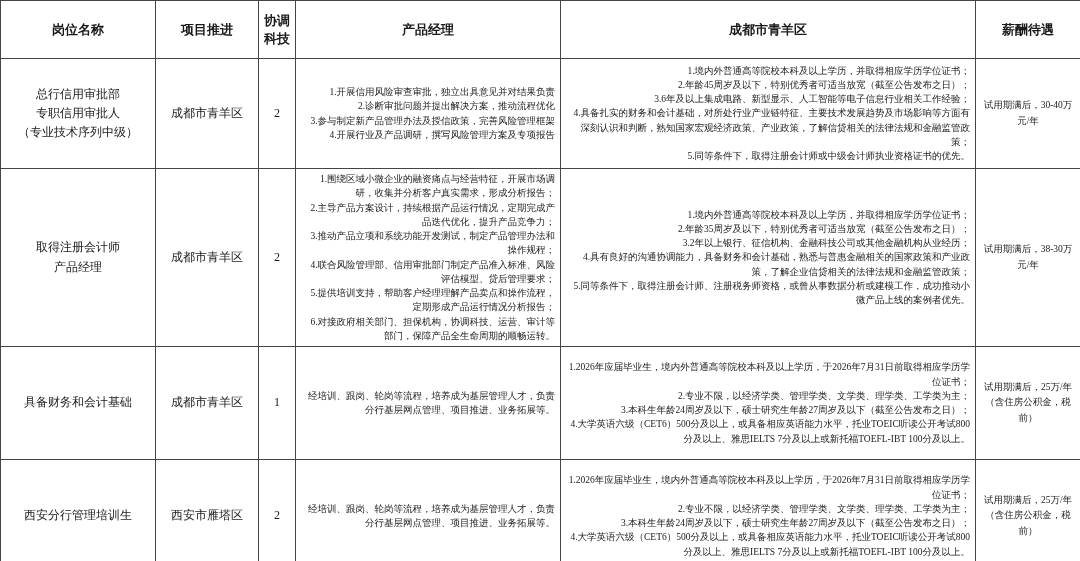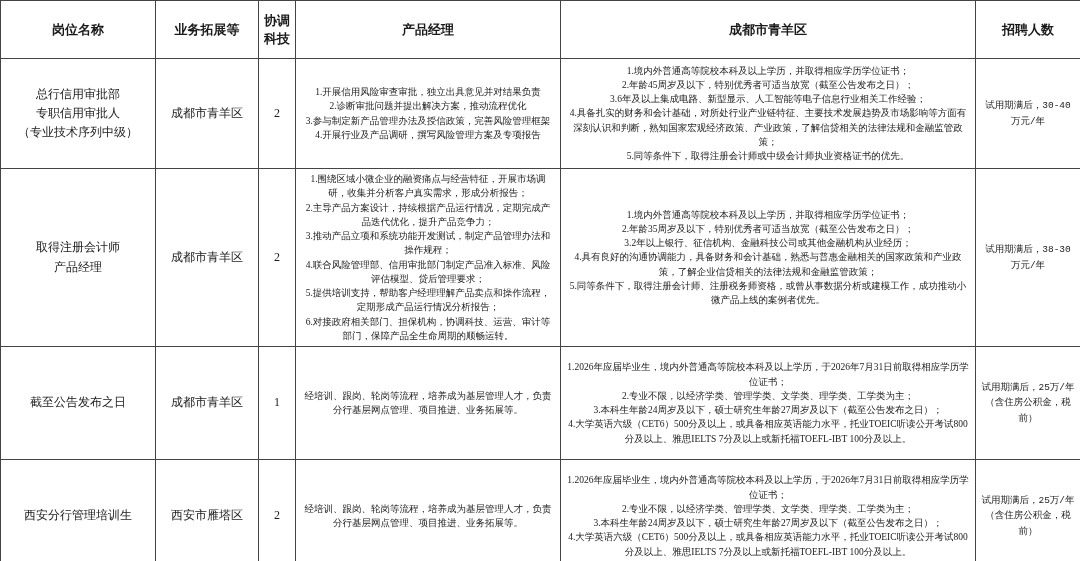--- a/index.html
+++ b/index.html
@@ -28,54 +28,53 @@
     padding: 2px;
   }
   .cell-center {
     text-align: center;
     font-size: 12px;
     line-height: 1.6;
     white-space: pre-line;
     padding: 2px 12px;
   }
   .cell-left {
-    text-align: center;
+    text-align: right;
     font-size: 9.5px;
     line-height: 1.5;
     white-space: pre-line;
     padding: 3px 5px;
   }
   .cell-salary {
     text-align: center;
     font-size: 9.5px;
     line-height: 1.6;
     padding: 2px 5px;
-    font-family: Liberation Mono, monospace;
   }
 </style>
 </head>
 <body>
 
 <table class="job-table">
   <colgroup>
     <col style="width:155px">
     <col style="width:103px">
     <col style="width:37px">
     <col style="width:265px">
     <col style="width:415px">
     <col style="width:105px">
   </colgroup>
   <thead>
     <tr style="height:58px">
       <th>岗位名称</th>
-      <th>业务拓展等</th>
+      <th>项目推进</th>
       <th>协调科技</th>
       <th>产品经理</th>
       <th>成都市青羊区</th>
-      <th>招聘人数</th>
+      <th>薪酬待遇</th>
     </tr>
   </thead>
   <tbody>
     <tr style="height:110px">
       <td class="cell-center">总行信用审批部
 专职信用审批人
 （专业技术序列中级）</td>
       <td class="cell-center">成都市青羊区</td>
       <td class="cell-center">2</td>
       <td class="cell-left">1.开展信用风险审查审批，独立出具意见并对结果负责
@@ -101,21 +100,21 @@
 5.提供培训支持，帮助客户经理理解产品卖点和操作流程，定期形成产品运行情况分析报告；
 6.对接政府相关部门、担保机构，协调科技、运营、审计等部门，保障产品全生命周期的顺畅运转。</td>
       <td class="cell-left">1.境内外普通高等院校本科及以上学历，并取得相应学历学位证书；
 2.年龄35周岁及以下，特别优秀者可适当放宽（截至公告发布之日）；
 3.2年以上银行、征信机构、金融科技公司或其他金融机构从业经历；
 4.具有良好的沟通协调能力，具备财务和会计基础，熟悉与普惠金融相关的国家政策和产业政策，了解企业信贷相关的法律法规和金融监管政策；
 5.同等条件下，取得注册会计师、注册税务师资格，或曾从事数据分析或建模工作，成功推动小微产品上线的案例者优先。</td>
       <td class="cell-salary">试用期满后，38-30万元/年</td>
     </tr>
     <tr style="height:113px">
-      <td class="cell-center">截至公告发布之日</td>
+      <td class="cell-center">具备财务和会计基础</td>
       <td class="cell-center">成都市青羊区</td>
       <td class="cell-center">1</td>
       <td class="cell-left">经培训、跟岗、轮岗等流程，培养成为基层管理人才，负责分行基层网点管理、项目推进、业务拓展等。</td>
       <td class="cell-left">1.2026年应届毕业生，境内外普通高等院校本科及以上学历，于2026年7月31日前取得相应学历学位证书；
 2.专业不限，以经济学类、管理学类、文学类、理学类、工学类为主；
 3.本科生年龄24周岁及以下，硕士研究生年龄27周岁及以下（截至公告发布之日）；
 4.大学英语六级（CET6）500分及以上，或具备相应英语能力水平，托业TOEIC听读公开考试800分及以上、雅思IELTS 7分及以上或新托福TOEFL-IBT 100分及以上。</td>
       <td class="cell-salary">试用期满后，25万/年（含住房公积金，税前）</td>
     </tr>
     <tr style="height:113px">

